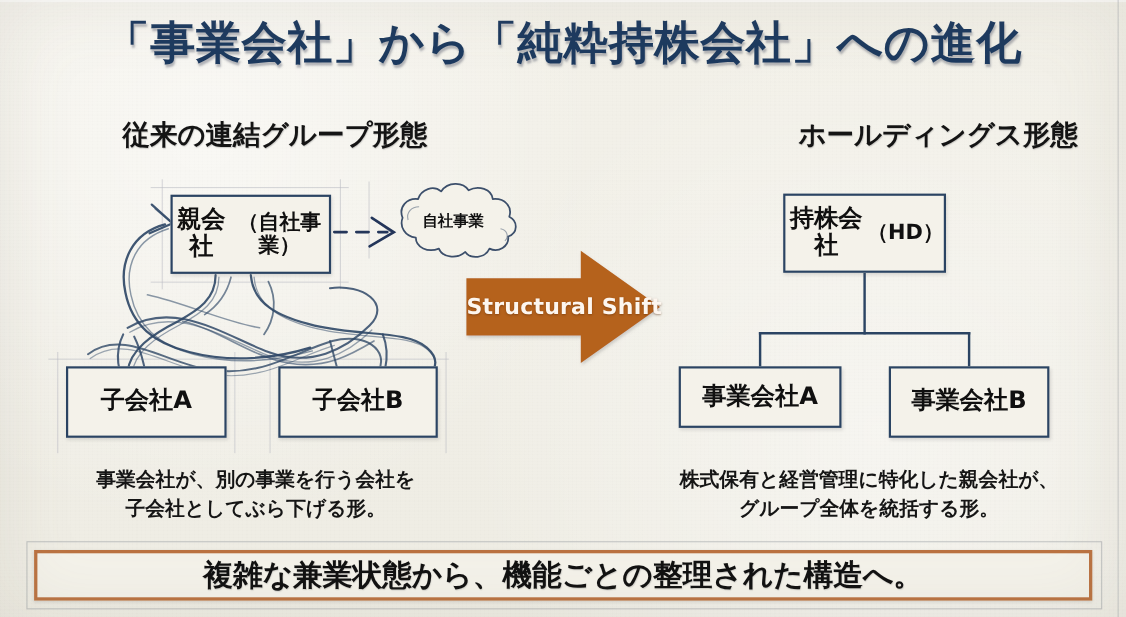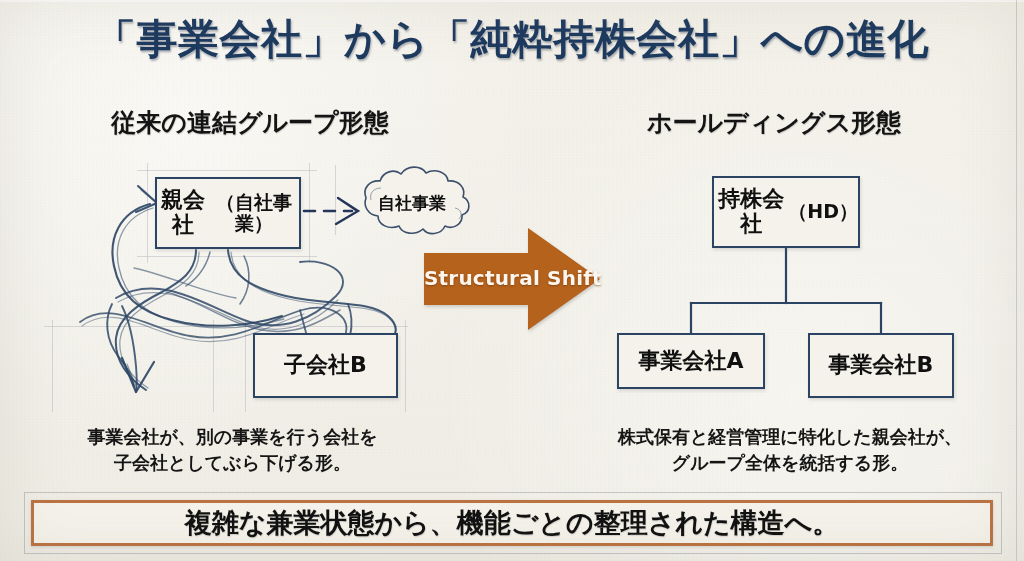--- a/index.html
+++ b/index.html
@@ -54,21 +54,21 @@
   
   .col-heading {
     position: absolute;
     font-size: 25px;
     font-weight: 700;
     color: #141414;
     white-space: nowrap;
     text-shadow: 0.5px 1px 1px rgba(120,120,120,0.35);
   }
   #heading-left  { left: 60px;  top: 106px; width: 380px; text-align: center; }
-  #heading-right { left: 584px; top: 106px; width: 380px; text-align: center; }
+  #heading-right { left: 600px; top: 106px; width: 380px; text-align: right; }
 
   
   .org-box {
     position: absolute;
     box-sizing: border-box;
     background: #f4f2ea;
     border: 2px solid #2b4463;
     display: flex;
     align-items: center;
     justify-content: center;
@@ -110,21 +110,21 @@
     overflow: visible;
   }
 
   
   .cloud-label {
     position: absolute;
     left: 364px;
     top: 192px;
     width: 96px;
     text-align: center;
-    font-size: 17px;
+    font-size: 14px;
     font-weight: 700;
     color: #101010;
     white-space: nowrap;
   }
 
   
   #shift-arrow-label {
     position: absolute;
     left: 424px;
     top: 266px;
@@ -308,20 +308,23 @@
   </svg>
 
   <div class="cloud-label">自社事業</div>
 
   <div id="shift-arrow-label">Structural Shift</div>
 
   <div class="org-box" id="box-parent">
     <span class="l1">親会社</span>
     <span class="l2">（自社事業）</span>
   </div>
+  <div class="org-box" id="box-sub-a">
+    <span class="l1">子会社A</span>
+  </div>
   <div class="org-box" id="box-sub-b">
     <span class="l1">子会社B</span>
   </div>
 
   <div class="org-box" id="box-hd">
     <span class="l1">持株会社</span>
     <span class="l2">（HD）</span>
   </div>
   <div class="org-box" id="box-opco-a">
     <span class="l1">事業会社A</span>

